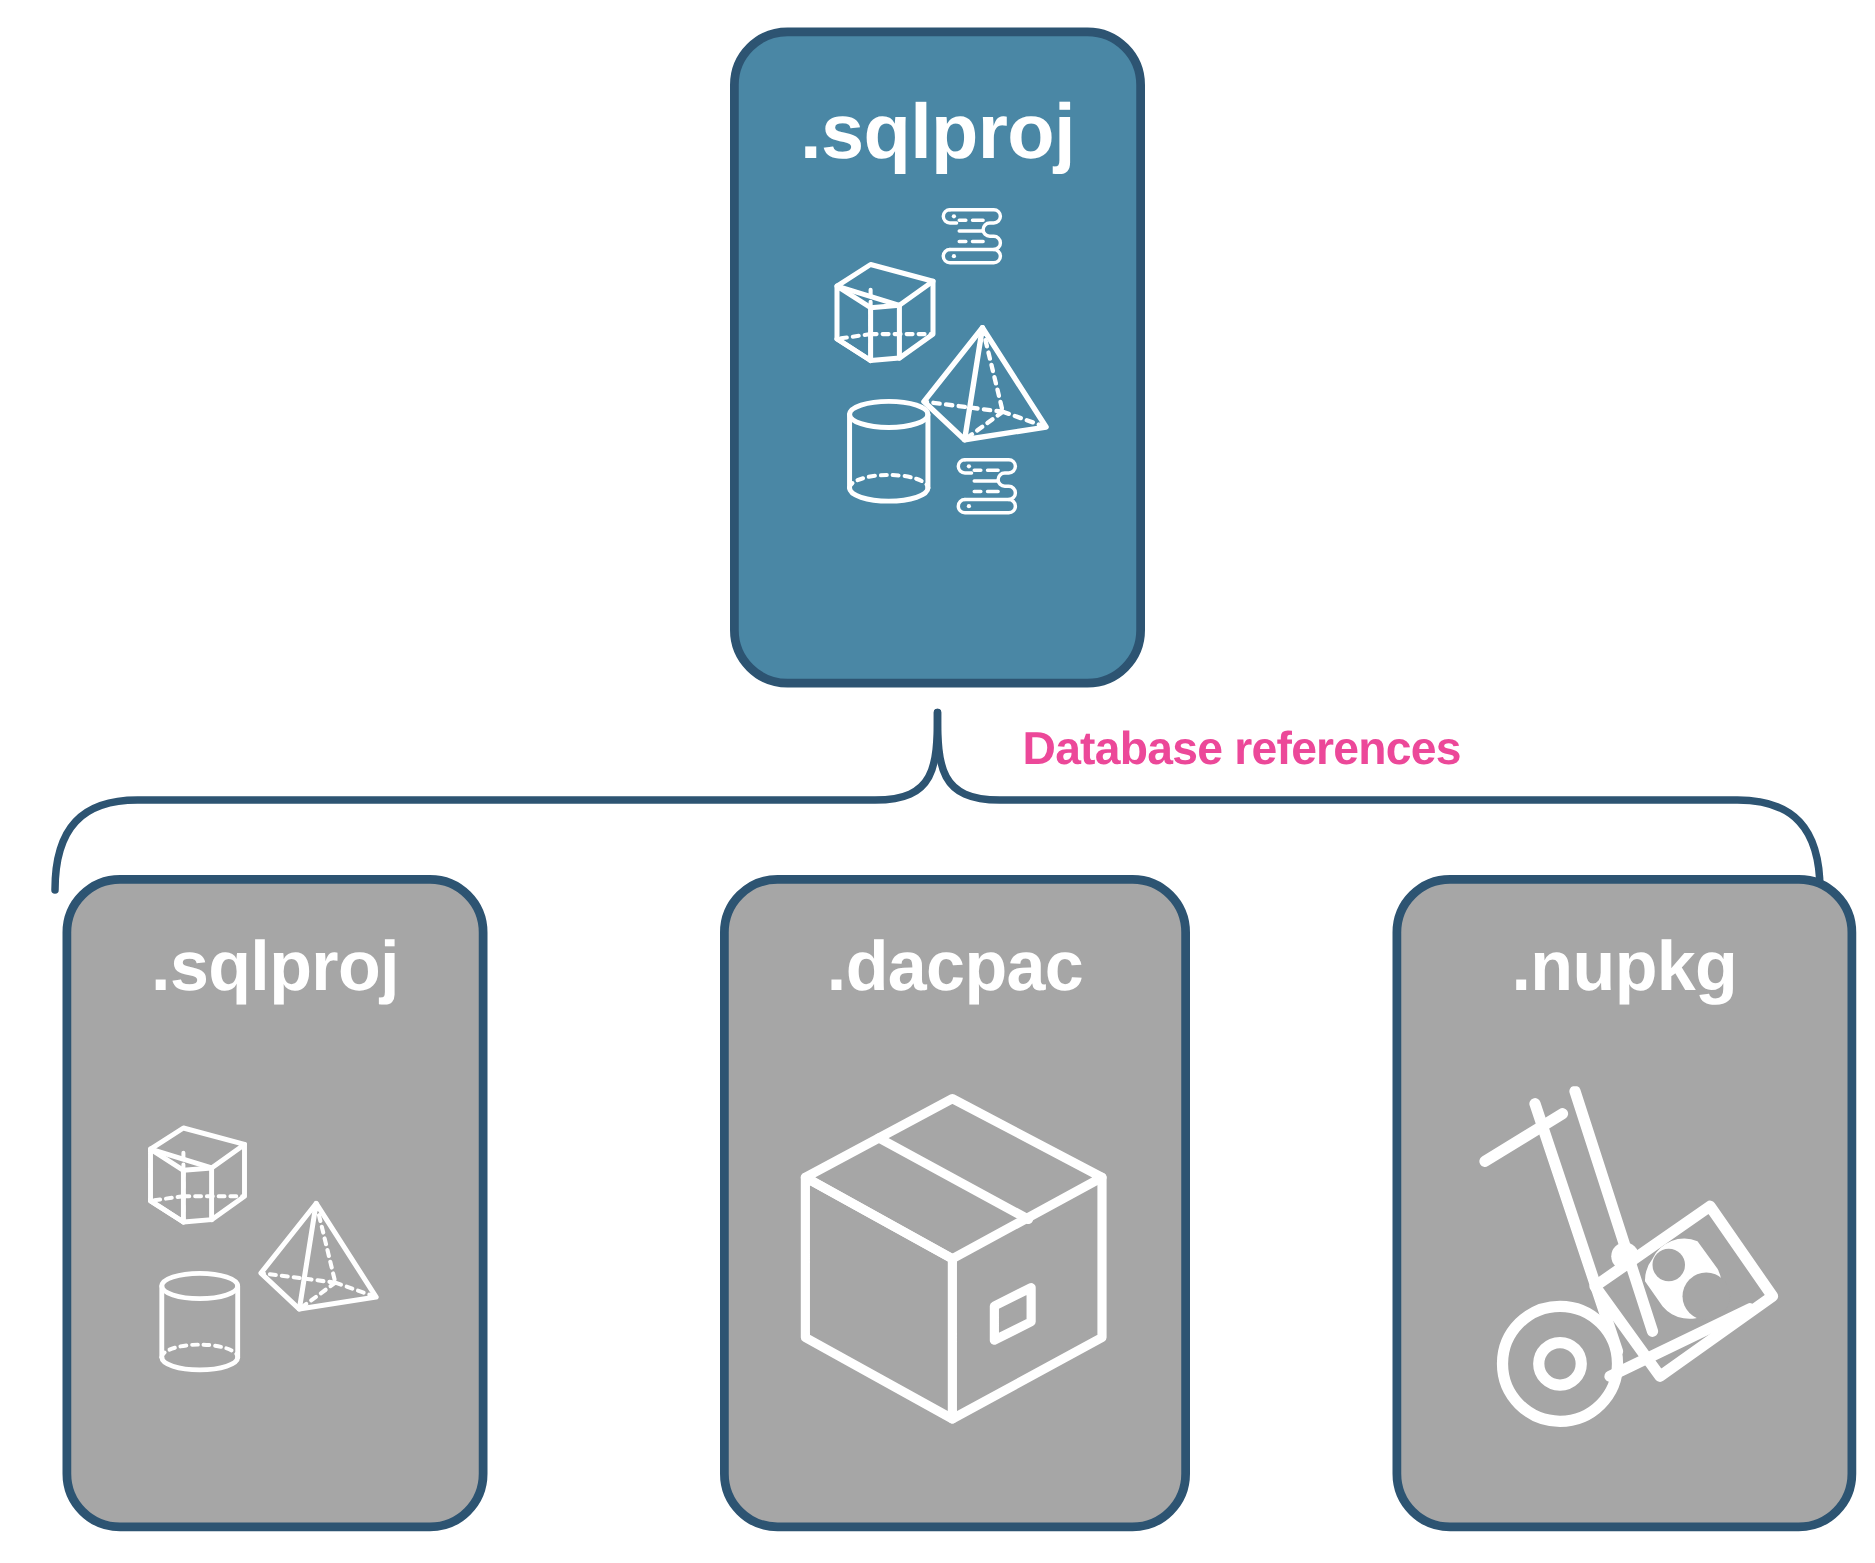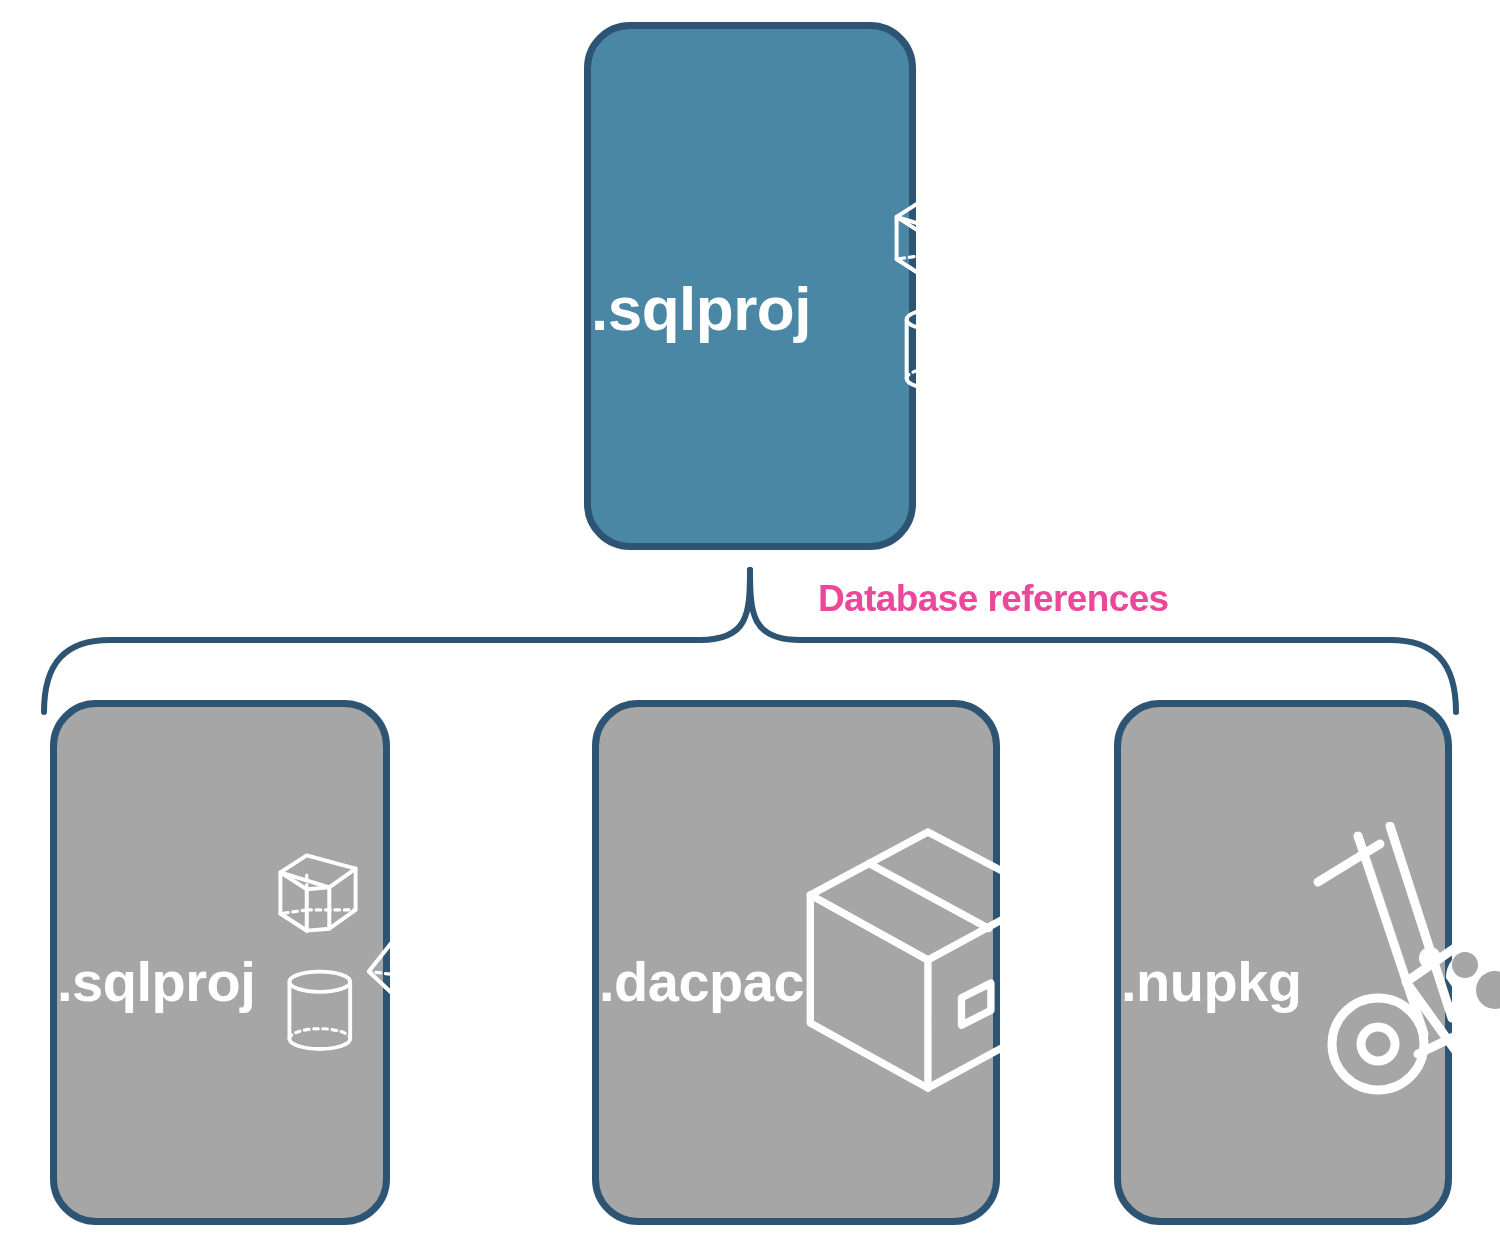--- a/index.html
+++ b/index.html
@@ -21,21 +21,21 @@
     width: 1500px;
     height: 1250px;
   }
 
   .card {
     position: absolute;
     box-sizing: border-box;
     border-radius: 46px;
     border: 7px solid #2d5472;
     display: flex;
-    flex-direction: row;
+    flex-direction: column;
     align-items: center;
   }
 
   .card-title {
     color: #ffffff;
     font-weight: bold;
     letter-spacing: -0.5px;
     line-height: 1;
     white-space: nowrap;
   }
@@ -63,22 +63,22 @@
   .card-gray {
     background: #a6a6a6;
     top: 700px;
     height: 525px;
   }
   .card-gray .card-title {
     font-size: 56px;
     margin-top: 38px;
   }
   #card-sqlproj { left: 50px;   width: 340px; }
-  #card-dacpac  { left: 592px;  width: 408px; }
-  #card-nupkg   { left: 1114px; width: 338px; }
+  #card-dacpac  { left: 576px;  width: 376px; }
+  #card-nupkg   { left: 1114px; width: 371px; }
 
   .card-gray .icon-area {
     position: relative;
     flex: 1;
     width: 100%;
     display: flex;
     align-items: center;
     justify-content: center;
   }
 

